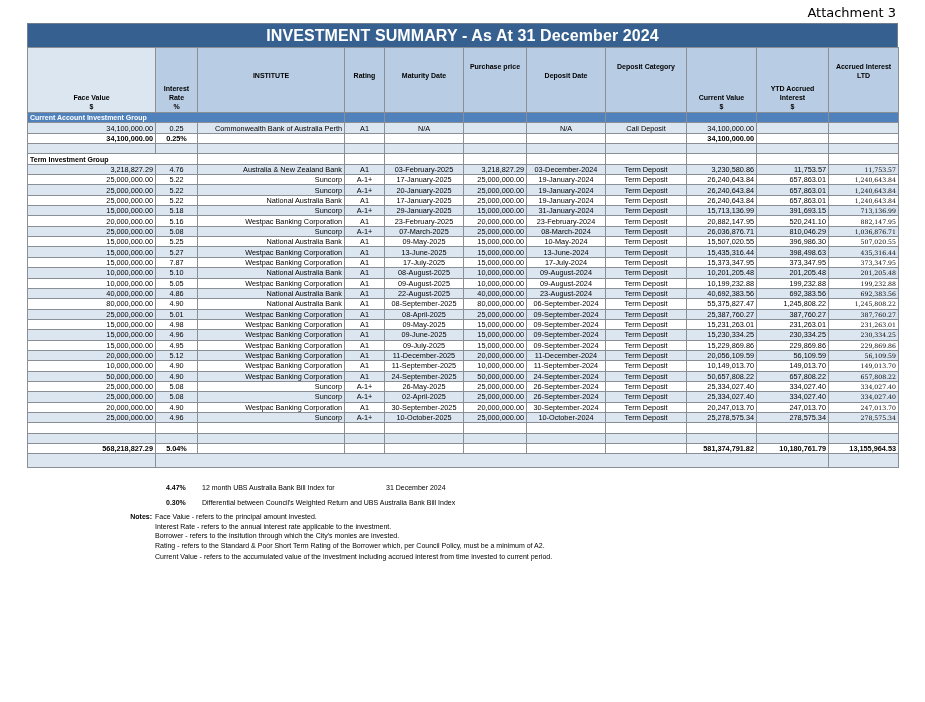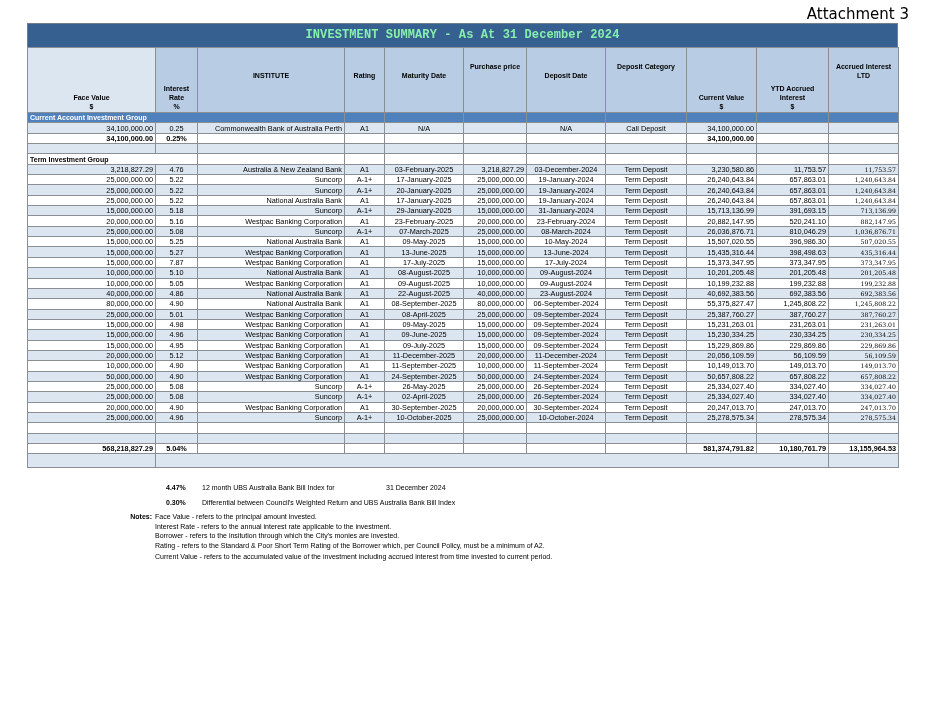--- a/index.html
+++ b/index.html
@@ -1,19 +1,19 @@
 <!DOCTYPE html>
 <html><head>
 <meta charset="utf-8">
 <style>
   html, body { margin:0; padding:0; background:#ffffff; }
   body { width:925px; height:702px; position:relative; font-family:"Liberation Sans", sans-serif; color:#000; overflow:hidden; }
-  .attach { position:absolute; top:5px; right:16px; font-size:15px; font-family:"DejaVu Sans", sans-serif; }
+  .attach { position:absolute; top:5px; right:29px; font-size:13px; font-family:"DejaVu Sans", sans-serif; }
   .wrap { position:absolute; left:27px; top:23px; width:871px; }
-  .title { background:#35608f; color:#86efac; text-align:center; font-family:Liberation Mono, monospace; font-weight:bold; font-size:12px; height:23px; line-height:23px; border:1px solid #6f7f8f; border-bottom:none; letter-spacing:0.1px; }
+  .title { background:#35608f; color:#ffffff; text-align:center; font-family:Liberation Sans, sans-serif; font-weight:bold; font-size:16px; height:23px; line-height:23px; border:1px solid #6f7f8f; border-bottom:none; letter-spacing:0.1px; }
   table { border-collapse:collapse; table-layout:fixed; width:871px; font-size:7.3px; }
   td, th { border:1px solid #8a8f95; padding:0 2px; height:9.35px; line-height:9px; white-space:nowrap; overflow:hidden; }
   thead th { background:#b8cce4; font-weight:bold; font-size:7px; vertical-align:bottom; text-align:center; height:49px; padding-bottom:1px; line-height:9px; }
   thead th.fv { background:#dce6f1; }
   thead th.top { vertical-align:top; padding-top:4px; }
   thead th.mid { vertical-align:middle; padding-bottom:10px; }
   .grp td { background:#4f81bd; color:#fff; font-weight:bold; font-size:7px; }
   .blue td { background:#dce6f1; }
   .r { text-align:right; }
   .c { text-align:center; }

